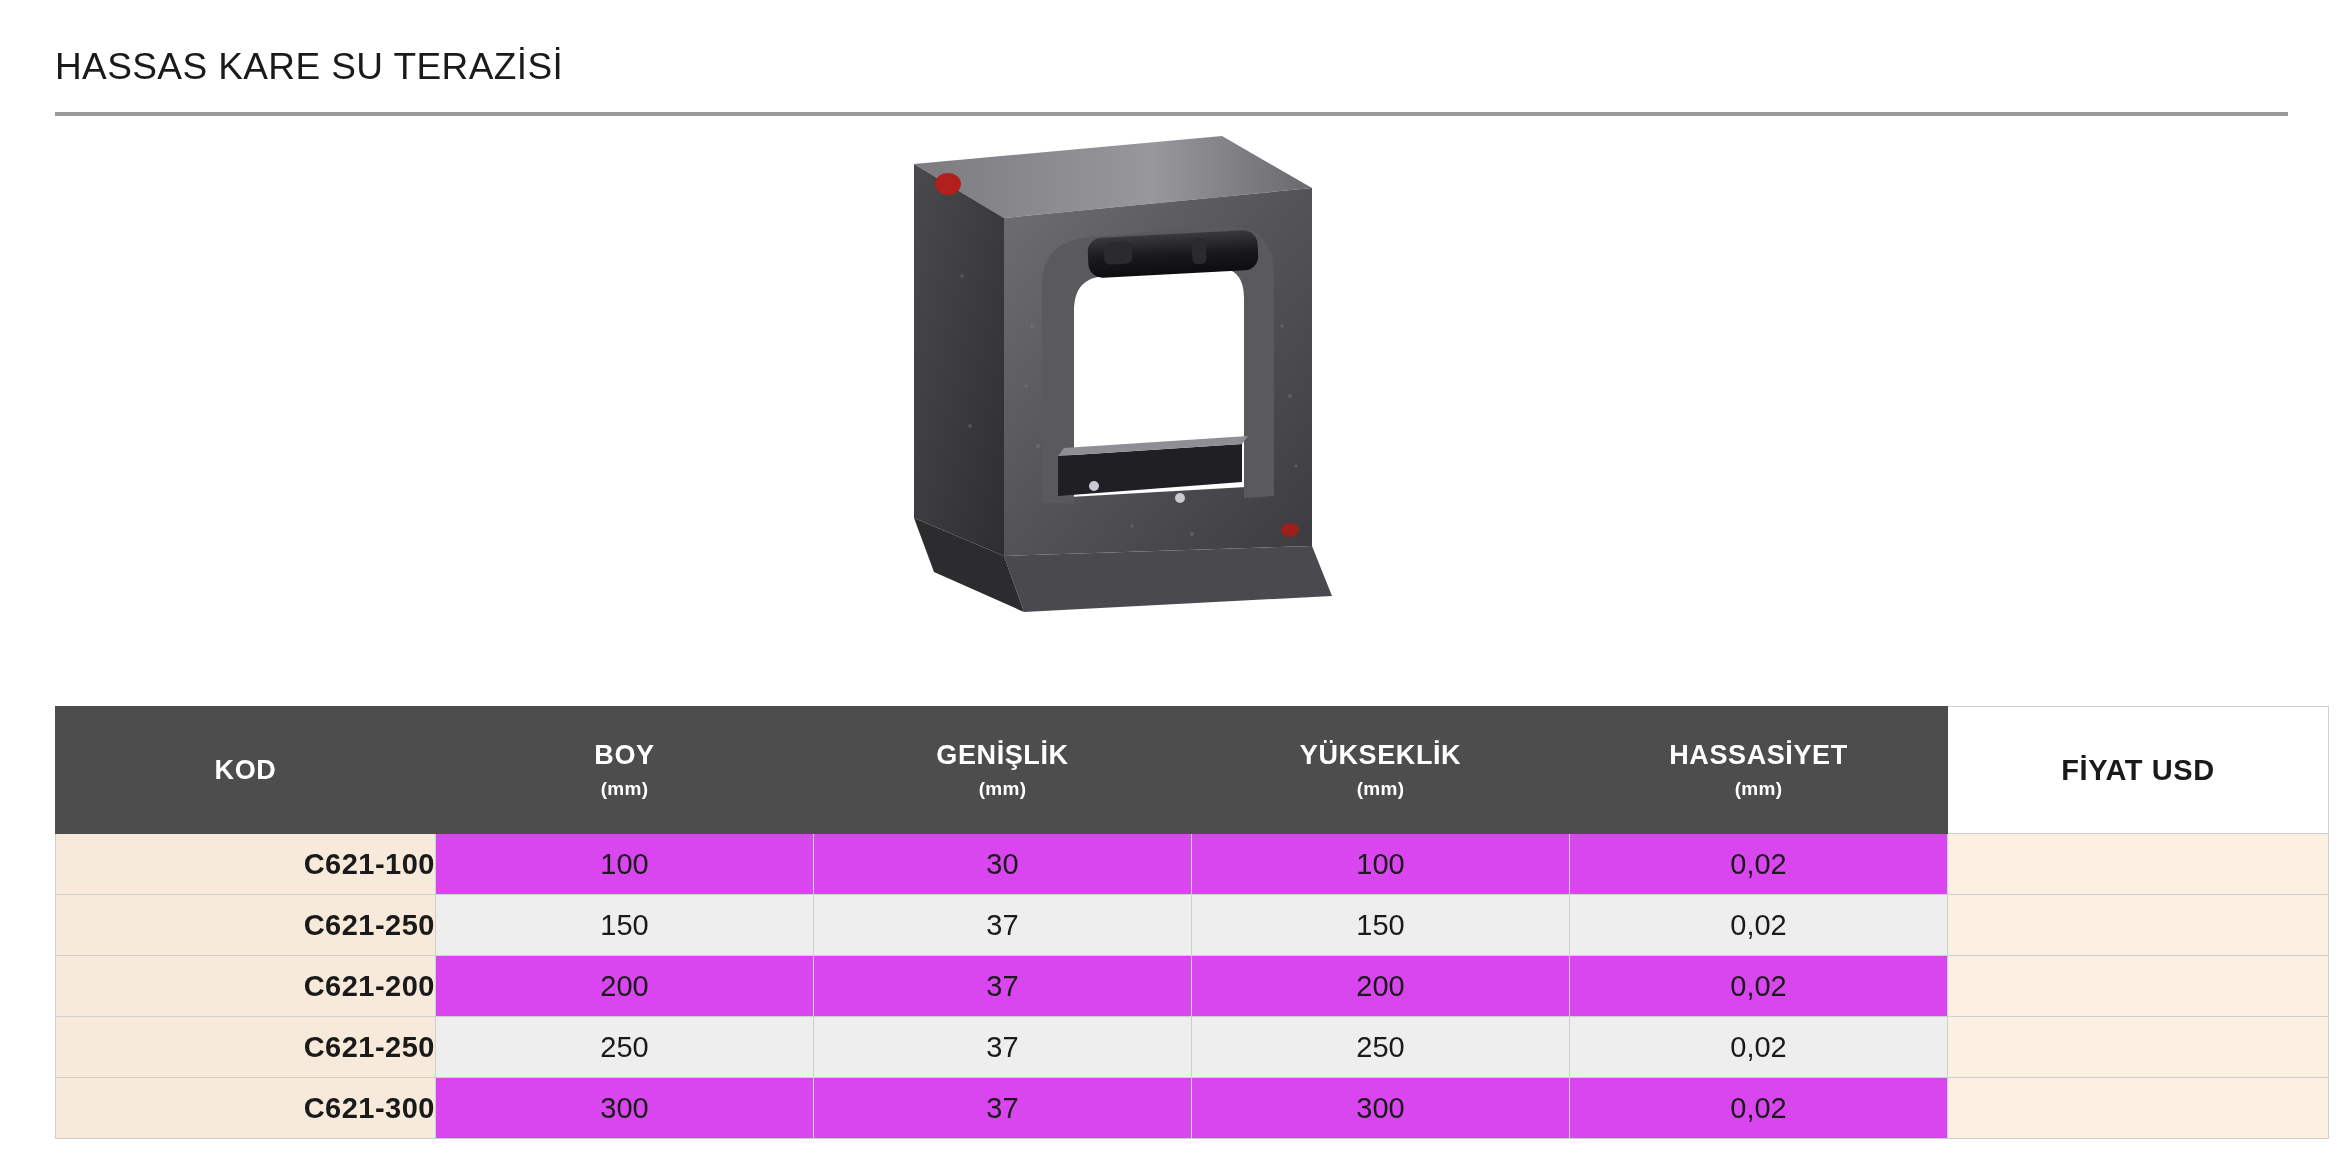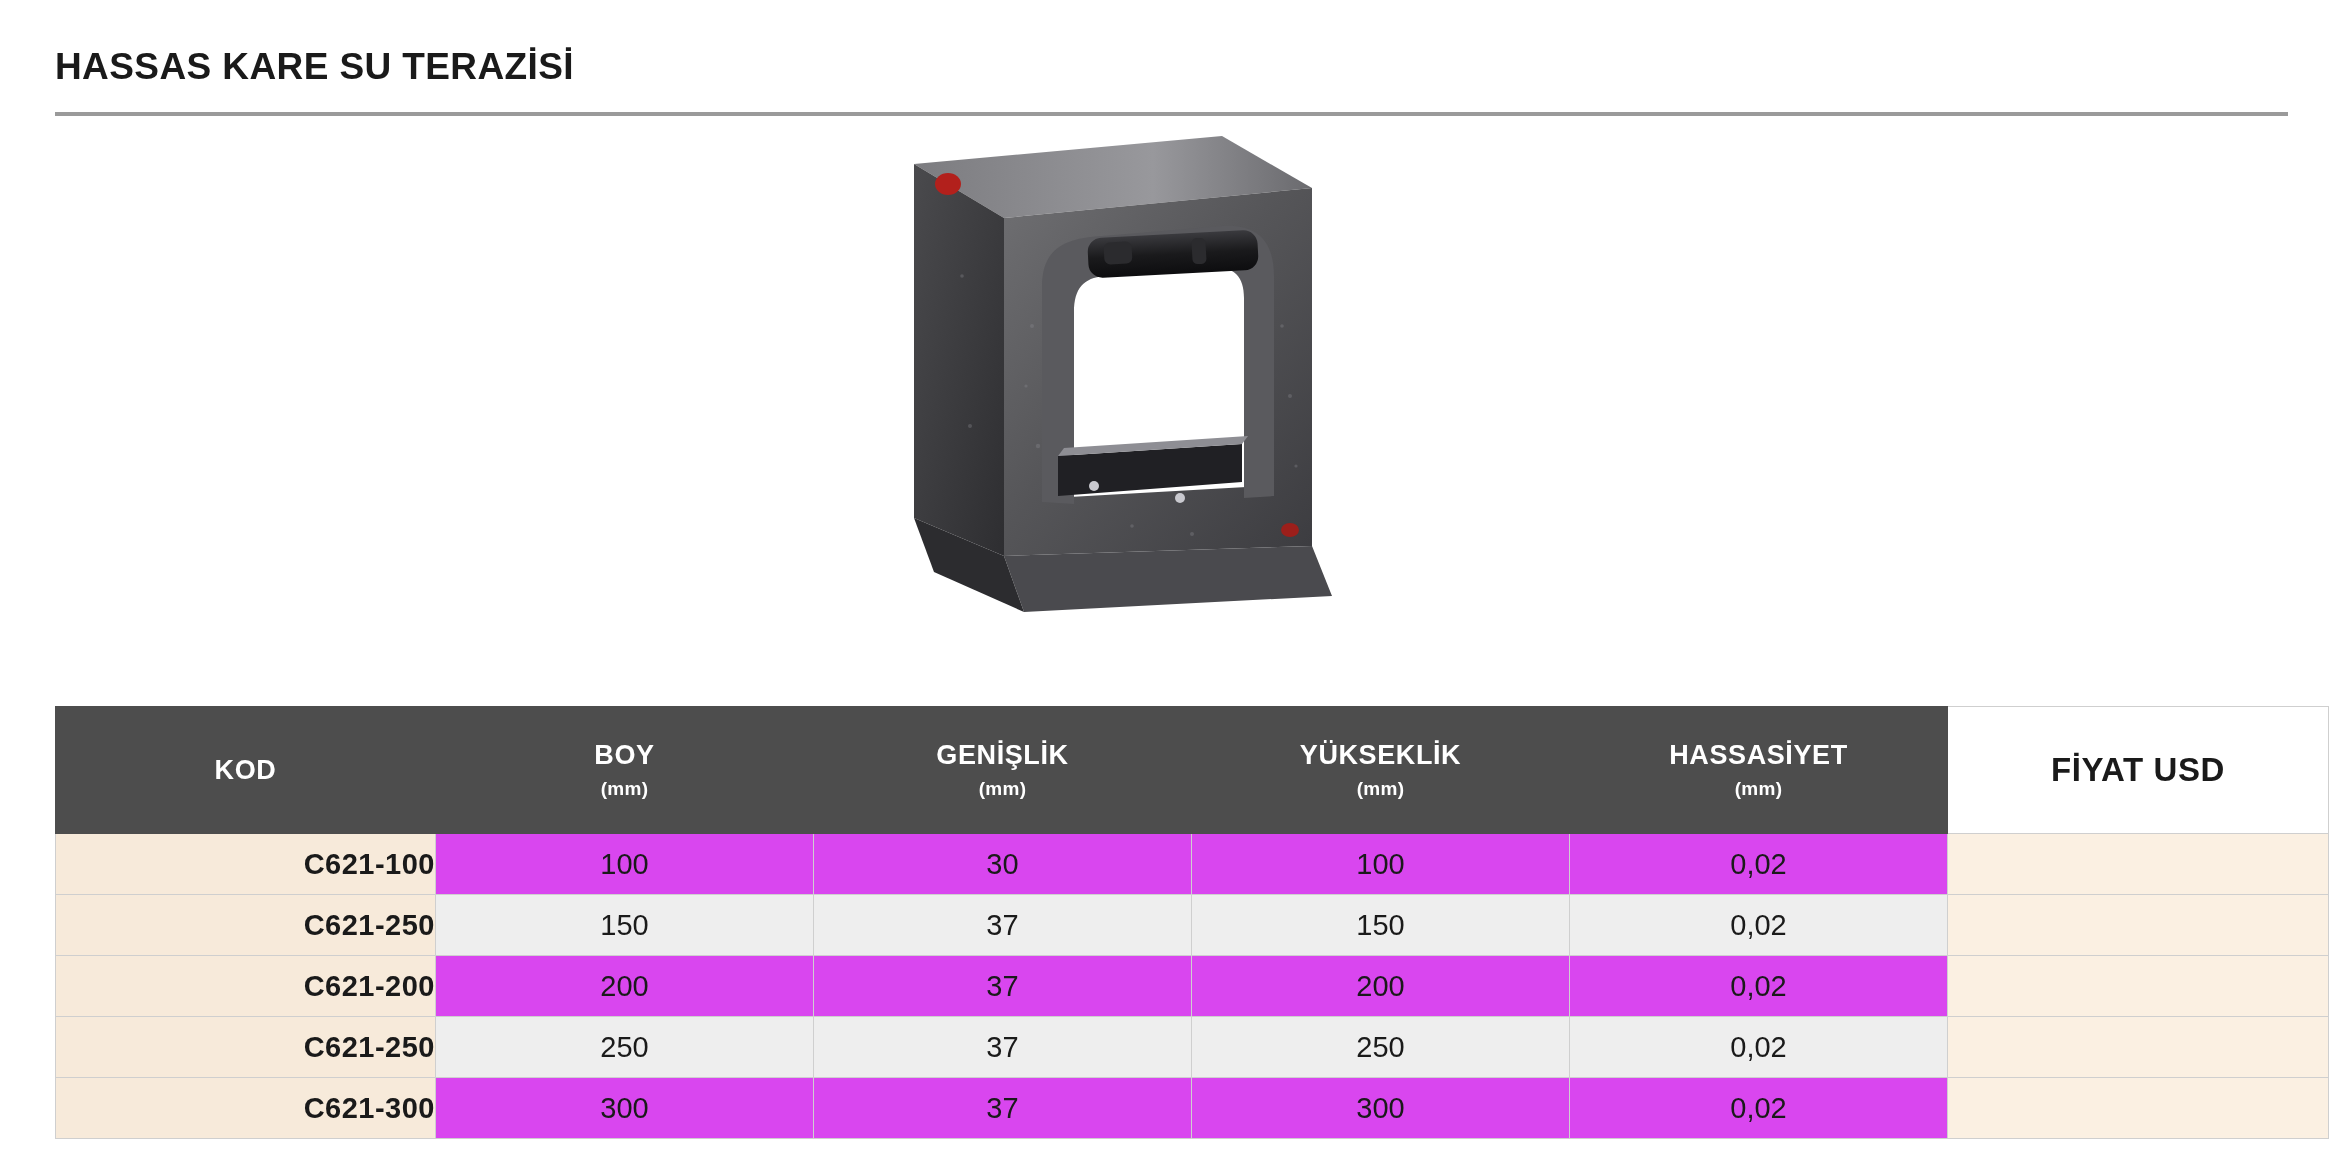--- a/index.html
+++ b/index.html
@@ -17,21 +17,21 @@
   .page {
     position: relative;
     width: 2343px;
     height: 1161px;
     box-sizing: border-box;
     padding: 0 55px;
   }
   
   .title {
     font-size: 37px;
-    font-weight: bold;
+    font-weight: normal;
     letter-spacing: 0.4px;
     color: #1a1a1a;
     padding-top: 22px;
     padding-left: 0px;
     line-height: 1.1;
   }
   .title-rule {
     margin-top: 17px;
     height: 4px;
     background: #9a9a9a;
@@ -67,21 +67,21 @@
     font-weight: bold;
     letter-spacing: 0.6px;
     height: 126px;
     border: 1px solid #4d4d4d;
     padding: 0;
   }
   .spec-table thead th.price-head {
     background: #ffffff;
     color: #1a1a1a;
     border: 1px solid #cfcfcf;
-    font-size: 33px;
+    font-size: 29px;
   }
   .unit {
     display: block;
     font-size: 19px;
     font-weight: bold;
     margin-top: 7px;
     letter-spacing: 0.3px;
   }
   .spec-table tbody td {
     height: 60px;

